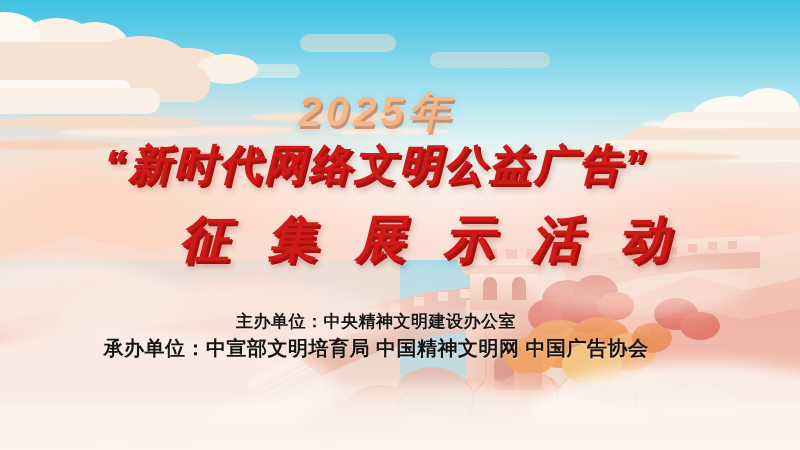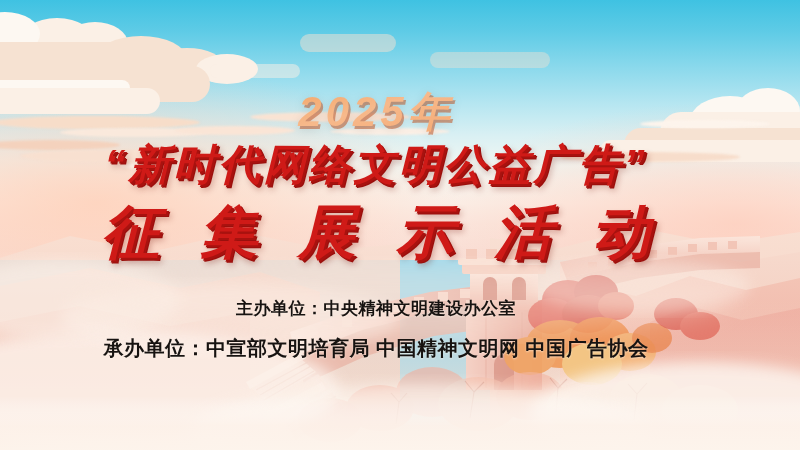--- a/index.html
+++ b/index.html
@@ -73,35 +73,36 @@
     font-weight:700;
     font-style:italic;
     letter-spacing:3px;
     color:#cf1a17;
     text-shadow:
       2px 2px 0 #a8120f,
       3px 3px 0 #9a100d,
       4px 5px 6px rgba(120,20,12,.35);
   }
   #line2{
-    top:194px;
-    font-size:58px;
+    top:206px;
+    font-size:50px;
     font-weight:700;
     font-style:italic;
     letter-spacing:12px;
     text-indent:12px;
     color:#cf1a17;
     text-shadow:
       2px 2px 0 #a8120f,
       3px 3px 0 #9a100d,
       4px 5px 6px rgba(120,20,12,.35);
+    margin-left: 48px;
   }
 
   #org1{
-    top:297px;
+    top:310px;
     font-size:17px;
     font-weight:700;
     letter-spacing:.5px;
     color:#171311;
     text-shadow:0 1px 2px rgba(255,245,235,.55);
   }
   #org2{
     top:335px;
     font-size:20px;
     font-weight:700;

